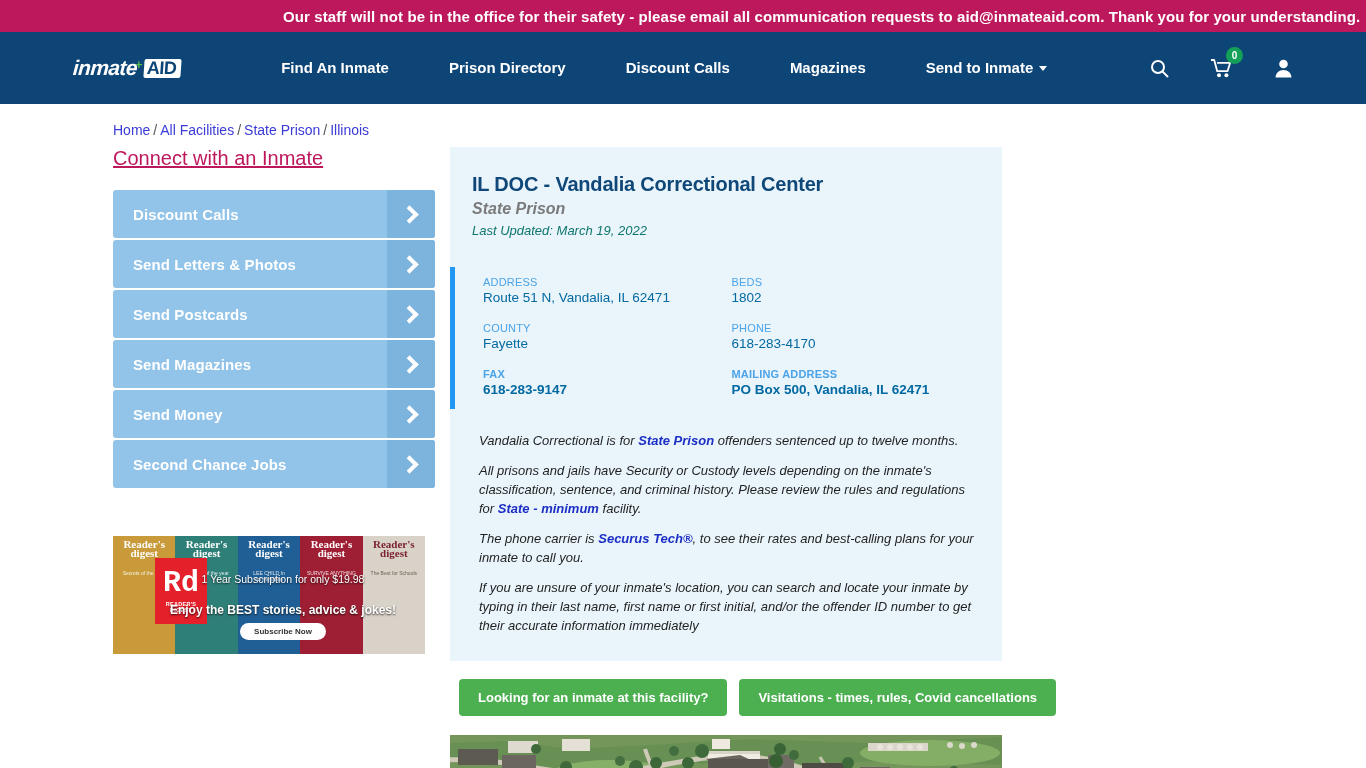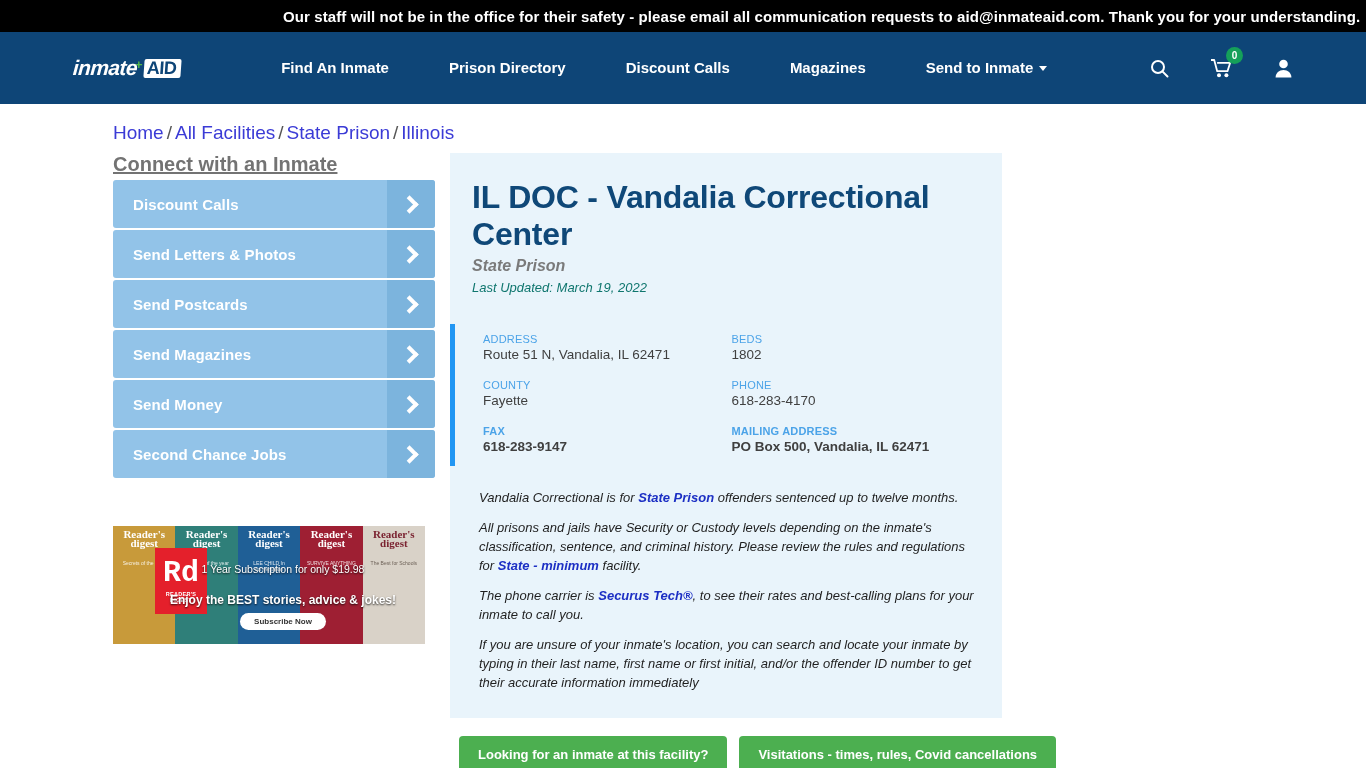--- a/index.html
+++ b/index.html
@@ -6,21 +6,21 @@
   html, body {
     width: 1366px; height: 768px;
     overflow: hidden;
     background: #ffffff;
     font-family: "Liberation Sans", sans-serif;
   }
 
   
   .alert-bar {
     height: 32px; width: 100%;
-    background: #000000;
+    background: #be185d;
     overflow: hidden;
     position: relative;
     display: flex; align-items: center;
   }
   .alert-text {
     position: absolute;
     left: 283px;
     white-space: nowrap;
     color: #ffffff;
     font-size: 15px;
@@ -117,39 +117,39 @@
     display: flex; align-items: center; justify-content: center;
     font-family: "Liberation Sans", sans-serif;
   }
   .content-wrap {
     width: 1366px;
     position: relative;
   }
 
   .breadcrumb {
     margin: 18px 0 0 113px;
-    font-size: 19px;
+    font-size: 14px;
     color: #333;
   }
   .breadcrumb a {
     color: #3b3bd6;
     text-decoration: none;
   }
   .breadcrumb .sep { color: #555; margin: 0 3px; }
 
   .cols { display: flex; margin-top: 9px; }
 
   
   .sidebar { width: 435px; padding-left: 113px; }
   .sidebar-title {
     font-size: 20px;
-    font-weight: bold;
-    color: #737373;
+    font-weight: normal;
+    color: #be185d;
     text-decoration: underline;
-    margin-bottom: 4px;
+    margin-bottom: 20px;
     display: inline-block;
   }
   .side-btn {
     display: flex;
     align-items: center;
     width: 322px;
     height: 48px;
     background: #92c3e8;
     border-radius: 3px;
     margin-bottom: 2px;
@@ -259,21 +259,21 @@
 
   
   .main { margin-left: 15px; }
   .facility-card {
     width: 552px;
     background: #e9f4fb;
     padding: 26px 0 0 0;
   }
   .card-head { padding: 0 22px; }
   .facility-title {
-    font-size: 32px;
+    font-size: 20px;
     font-weight: bold;
     color: #0f4878;
     letter-spacing: -0.2px;
   }
   .facility-type {
     font-size: 16px;
     font-weight: bold;
     font-style: italic;
     color: #7a7a7a;
     margin-top: 4px;
@@ -295,21 +295,21 @@
   .info-item { margin-bottom: 17px; }
   .info-item:last-child { margin-bottom: 0; font-weight: bold; }
   .info-label {
     font-size: 11px;
     color: #4ba3e8;
     letter-spacing: 0.2px;
     margin-bottom: 2px;
   }
   .info-value {
     font-size: 13.5px;
-    color: #404040;
+    color: #0369a1;
   }
 
   .desc { padding: 22px 22px 26px 29px; }
   .desc p {
     font-size: 13px;
     font-style: italic;
     color: #1f1f1f;
     line-height: 19px;
     margin-bottom: 11px;
   }

